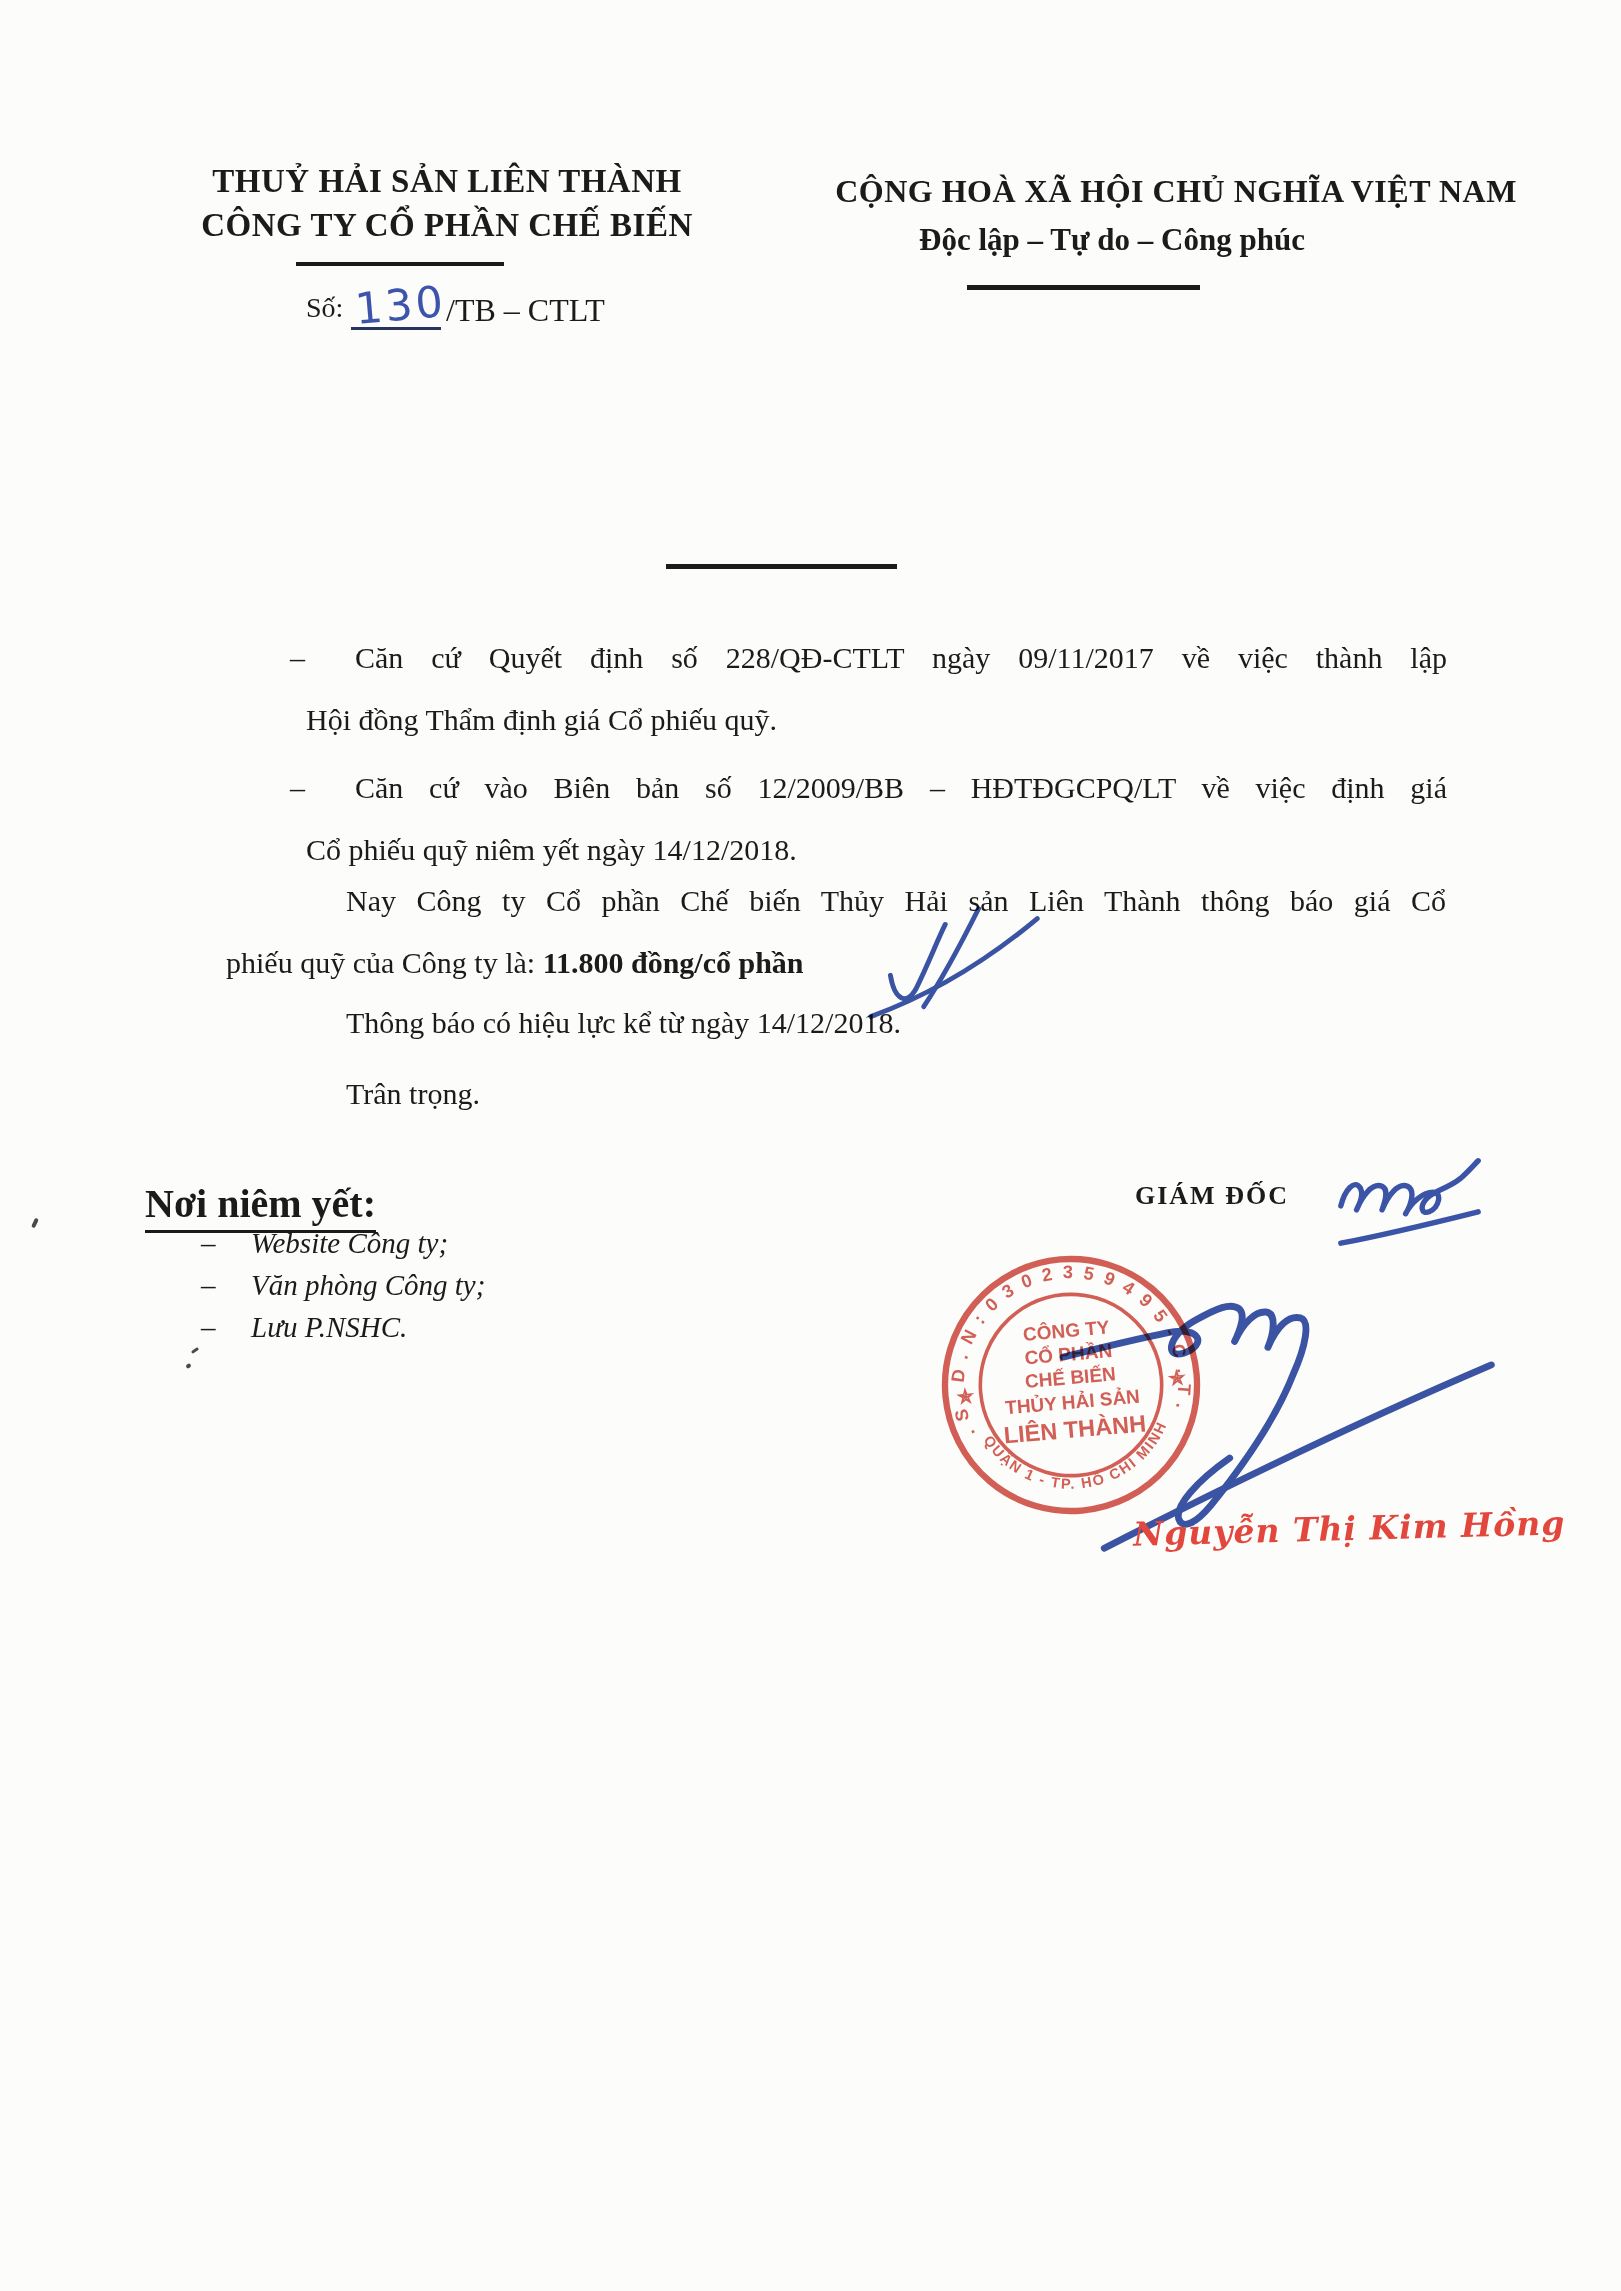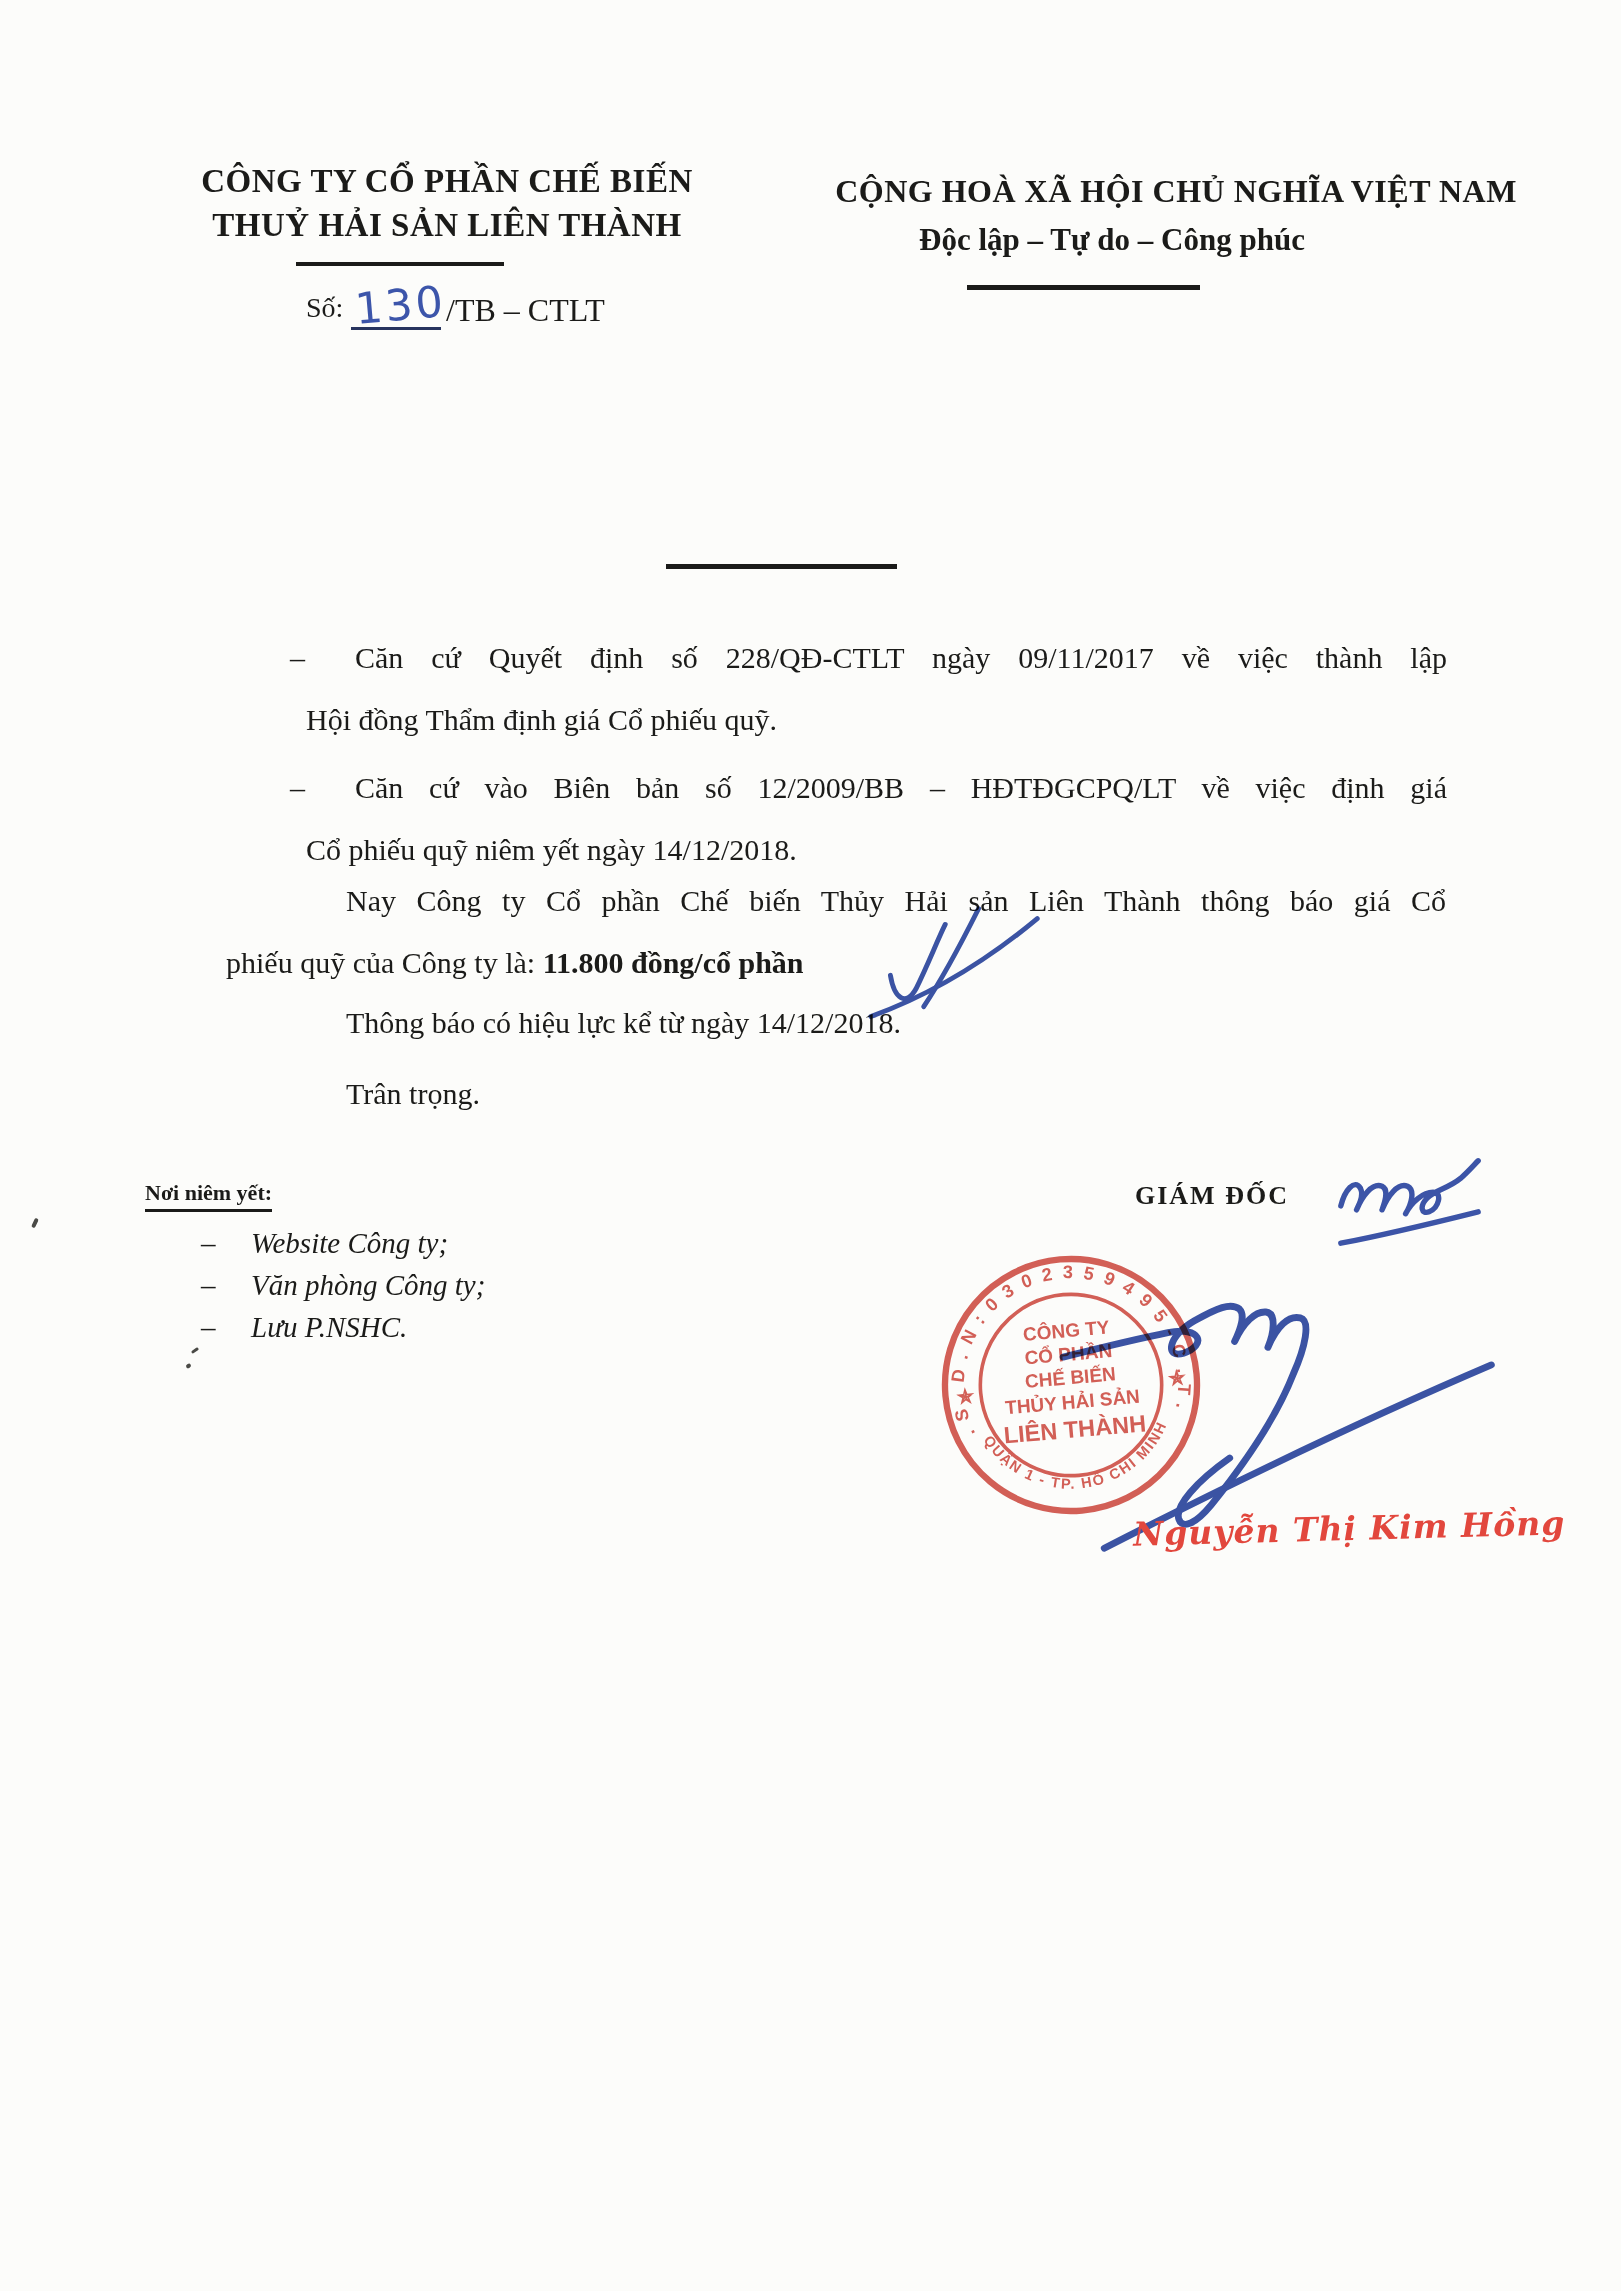--- a/index.html
+++ b/index.html
@@ -48,21 +48,21 @@
   .b2{left:306px;top:757px;width:1141px;}
   .para{left:226px;top:870px;width:1220px;}
   .l-just{text-align:justify;text-align-last:justify;}
   .b1 .l1,.b2 .l1{text-indent:49px;}
   .para .l1{text-indent:120px;}
   .bold{font-weight:bold;}
   .effective{left:346px;top:992px;}
   .closing{left:346px;top:1063px;}
 
   
-  .listing-label{left:145px;top:1180px;font-weight:bold;font-size:22px;
+  .listing-label{left:145px;top:1180px;font-weight:bold;font-size:40px;
     border-bottom:3.9px solid #1b1b19;padding-bottom:2.9px;}
   .li-dash{left:201px;font-size:29px;font-style:italic;}
   .li-text{left:251px;font-size:29px;font-style:italic;}
   .li-0{top:1227px;} .li-1{top:1269px;} .li-2{top:1311px;}
 
   
   .director-title{left:1135px;top:1181px;font-weight:bold;font-size:26px;letter-spacing:2px;}
   .signer-name{left:1133px;top:1509px;font-size:33px;font-weight:bold;font-style:italic;
     font-family:"DejaVu Serif",serif;color:#e2473d;transform:rotate(-1.5deg);
     letter-spacing:1px;white-space:nowrap;}
@@ -79,22 +79,22 @@
   .speck-c{left:186px;top:1364px;width:4.9px;height:3.9px;transform:rotate(-35deg);}
 
   svg text{font-family:"Liberation Sans",sans-serif;font-weight:bold;}
 </style>
 </head>
 <body>
 
 <div class="page">
 
   <div class="abs hdr-left">
+    <div>THUỶ HẢI SẢN LIÊN THÀNH</div>
     <div>CÔNG TY CỔ PHẦN CHẾ BIẾN</div>
-    <div>THUỶ HẢI SẢN LIÊN THÀNH</div>
   </div>
   <div class="abs hdr-left-rule"></div>
 
   <div class="abs hdr-right-1">CỘNG HOÀ XÃ HỘI CHỦ NGHĨA VIỆT NAM</div>
   <div class="abs hdr-right-2">Độc lập – Tự do – Công phúc</div>
   <div class="abs hdr-right-rule"></div>
 
   <span class="abs ref-label">Số:</span>
   <span class="abs ref-number">130</span>
   <div class="abs ref-underline"></div>

